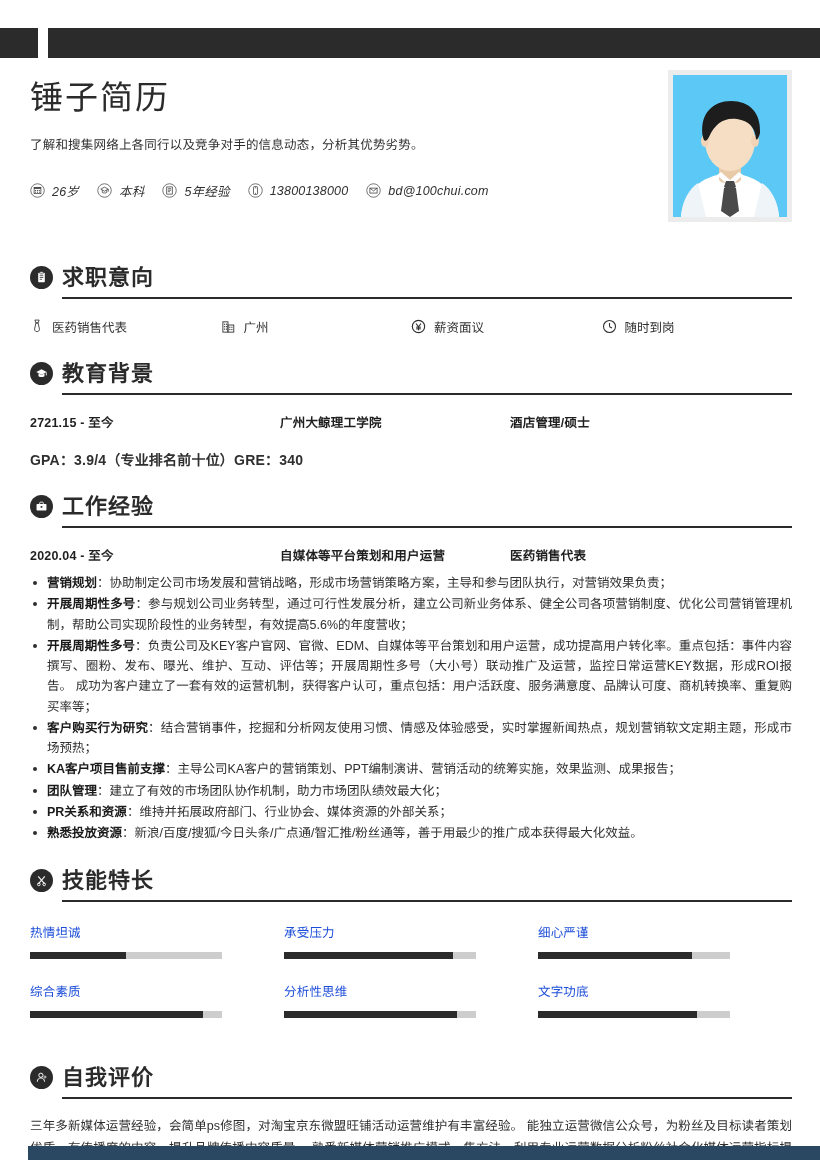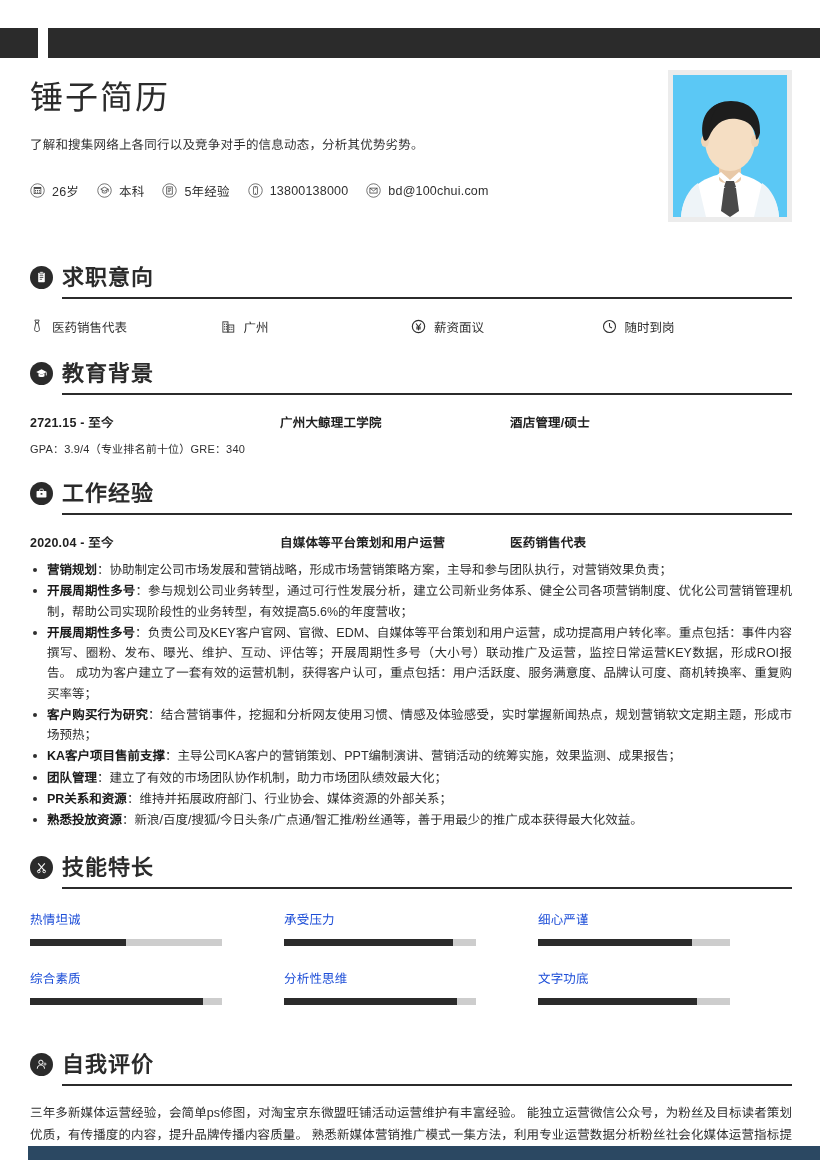--- a/index.html
+++ b/index.html
@@ -97,21 +97,21 @@
     align-items: center;
     margin-right: 18px;
     white-space: nowrap;
   }
   .meta-item .glyph {
     margin-right: 7px;
     display: inline-flex;
     align-items: center;
     justify-content: center;
   }
-  .meta-item .txt { letter-spacing: .2px; }
+  .meta-item .txt { letter-spacing: .2px; font-style: italic; }
 
   
   .photo {
     position: absolute;
     right: 0px;
     top: 12px;
     width: 124px;
     height: 152px;
     background: #ececec;
     padding: 5px;
@@ -179,24 +179,25 @@
     font-weight: bold;
     color: #1f1f1f;
     margin-top: 17px;
     letter-spacing: .2px;
   }
   .entry-date { width: 250px; flex: 0 0 250px; }
   .entry-org  { width: 230px; flex: 0 0 230px; }
   .entry-role { flex: 1 1 auto; }
 
   .entry-sub {
-    font-size: 11px;
+    font-size: 14px;
     color: #2f2f2f;
-    margin-top: 9px;
+    margin-top: 18px;
     letter-spacing: .2px;
+    font-weight: bold;
   }
 
   
   .bullets {
     list-style: none;
     margin: 9px 0 0 0;
     padding: 0;
   }
   .bullets li {
     position: relative;

